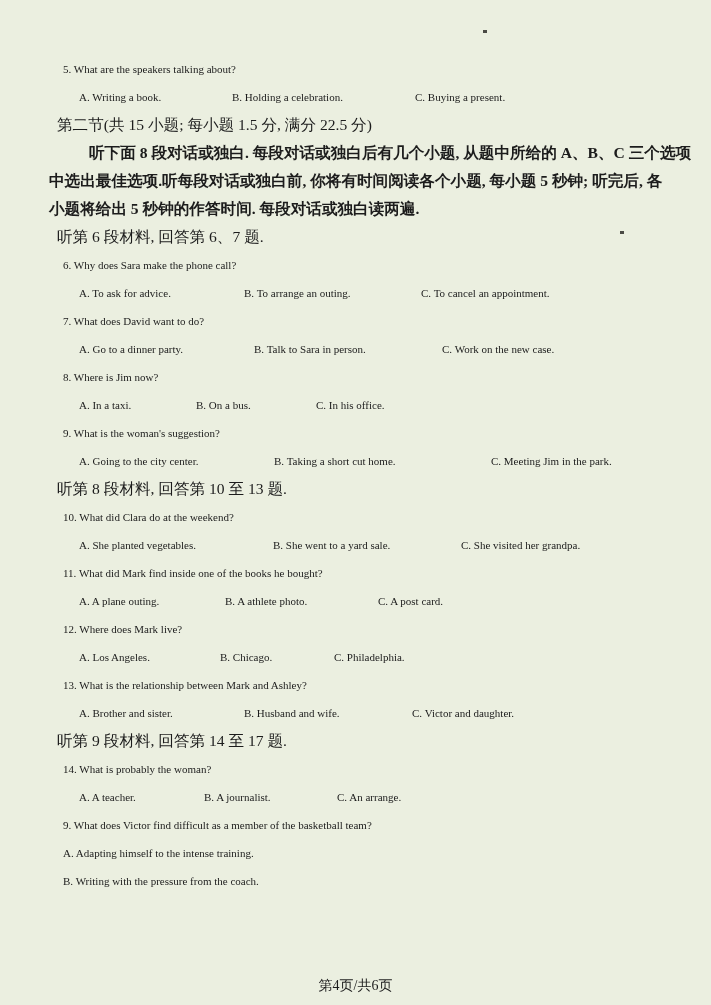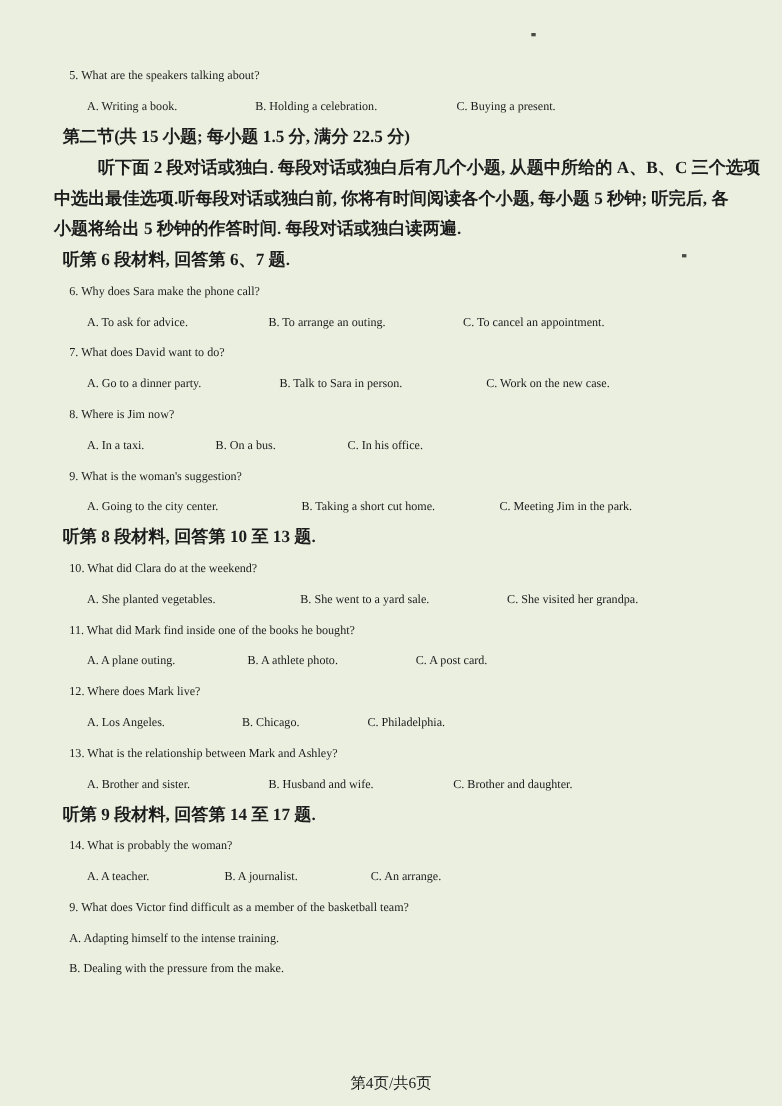--- a/index.html
+++ b/index.html
@@ -10,21 +10,21 @@
     font-family: "Liberation Serif", serif;
     position: relative;
     overflow: hidden;
   }
   .doc { position: absolute; top: 55px; left: 0; width: 711px; }
   .line { height: 28px; line-height: 28px; font-size: 11px; white-space: nowrap; }
   .q { margin-left: 63px; }
   .opt-row { position: relative; margin-left: 16px; }
   .opt { position: absolute; top: 0; }
   .cn {
-    font-weight: bold;
+    font-weight: normal;
     margin-left: 57px;
     font-size: 15.6px;
   }
   .cn-intro { font-weight: bold; font-size: 15.6px; margin-left: 49px; }
   .cn-intro.first { margin-left: 89px; }
   .footer {
     position: absolute; bottom: 9px; left: 0; width: 711px;
     text-align: center; font-size: 14px; height: 20px; line-height: 20px;
   }
   .artifact { position: absolute; background: #4a4a44; }
@@ -40,21 +40,21 @@
 <div class="doc">
 
   <div class="line q">5. What are the speakers talking about?</div>
   <div class="line opt-row">
     <span class="opt" style="left:63px">A. Writing a book.</span>
     <span class="opt" style="left:216px">B. Holding a celebration.</span>
     <span class="opt" style="left:399px">C. Buying a present.</span>
   </div>
 
   <div class="line cn">第二节(共 15 小题; 每小题 1.5 分, 满分 22.5 分)</div>
-  <div class="line cn-intro first">听下面 2 段对话或独白. 每段对话或独白后有几个小题, 从题中所给的 A、B、C 三个选项</div>
+  <div class="line cn-intro first">听下面 8 段对话或独白. 每段对话或独白后有几个小题, 从题中所给的 A、B、C 三个选项</div>
   <div class="line cn-intro">中选出最佳选项.听每段对话或独白前, 你将有时间阅读各个小题, 每小题 5 秒钟; 听完后, 各</div>
   <div class="line cn-intro">小题将给出 5 秒钟的作答时间. 每段对话或独白读两遍.</div>
 
   <div class="line cn">听第 6 段材料, 回答第 6、7 题.</div>
 
   <div class="line q">6. Why does Sara make the phone call?</div>
   <div class="line opt-row">
     <span class="opt" style="left:63px">A. To ask for advice.</span>
     <span class="opt" style="left:228px">B. To arrange an outing.</span>
     <span class="opt" style="left:405px">C. To cancel an appointment.</span>
@@ -72,21 +72,21 @@
   <div class="line opt-row">
     <span class="opt" style="left:63px">A. In a taxi.</span>
     <span class="opt" style="left:180px">B. On a bus.</span>
     <span class="opt" style="left:300px">C. In his office.</span>
   </div>
 
   <div class="line q">9. What is the woman's suggestion?</div>
   <div class="line opt-row">
     <span class="opt" style="left:63px">A. Going to the city center.</span>
     <span class="opt" style="left:258px">B. Taking a short cut home.</span>
-    <span class="opt" style="left:438px">C. Meeting Jim in the park.</span>
+    <span class="opt" style="left:475px">C. Meeting Jim in the park.</span>
   </div>
 
   <div class="line cn">听第 8 段材料, 回答第 10 至 13 题.</div>
 
   <div class="line q">10. What did Clara do at the weekend?</div>
   <div class="line opt-row">
     <span class="opt" style="left:257px">B. She went to a yard sale.</span>
     <span class="opt" style="left:63px">A. She planted vegetables.</span>
     <span class="opt" style="left:445px">C. She visited her grandpa.</span>
   </div>
@@ -102,31 +102,31 @@
   <div class="line opt-row">
     <span class="opt" style="left:63px">A. Los Angeles.</span>
     <span class="opt" style="left:204px">B. Chicago.</span>
     <span class="opt" style="left:318px">C. Philadelphia.</span>
   </div>
 
   <div class="line q">13. What is the relationship between Mark and Ashley?</div>
   <div class="line opt-row">
     <span class="opt" style="left:63px">A. Brother and sister.</span>
     <span class="opt" style="left:228px">B. Husband and wife.</span>
-    <span class="opt" style="left:396px">C. Brother and daughter.</span>
+    <span class="opt" style="left:396px">C. Victor and daughter.</span>
   </div>
 
   <div class="line cn">听第 9 段材料, 回答第 14 至 17 题.</div>
 
   <div class="line q">14. What is probably the woman?</div>
   <div class="line opt-row">
     <span class="opt" style="left:63px">A. A teacher.</span>
     <span class="opt" style="left:188px">B. A journalist.</span>
     <span class="opt" style="left:321px">C. An arrange.</span>
   </div>
 
   <div class="line q">9. What does Victor find difficult as a member of the basketball team?</div>
   <div class="line q">A. Adapting himself to the intense training.</div>
-  <div class="line q">B. Dealing with the pressure from the make.</div>
+  <div class="line q">B. Writing with the pressure from the coach.</div>
 
 </div>
 
 <div class="footer">第4页/共6页</div>
 
 </body></html>

